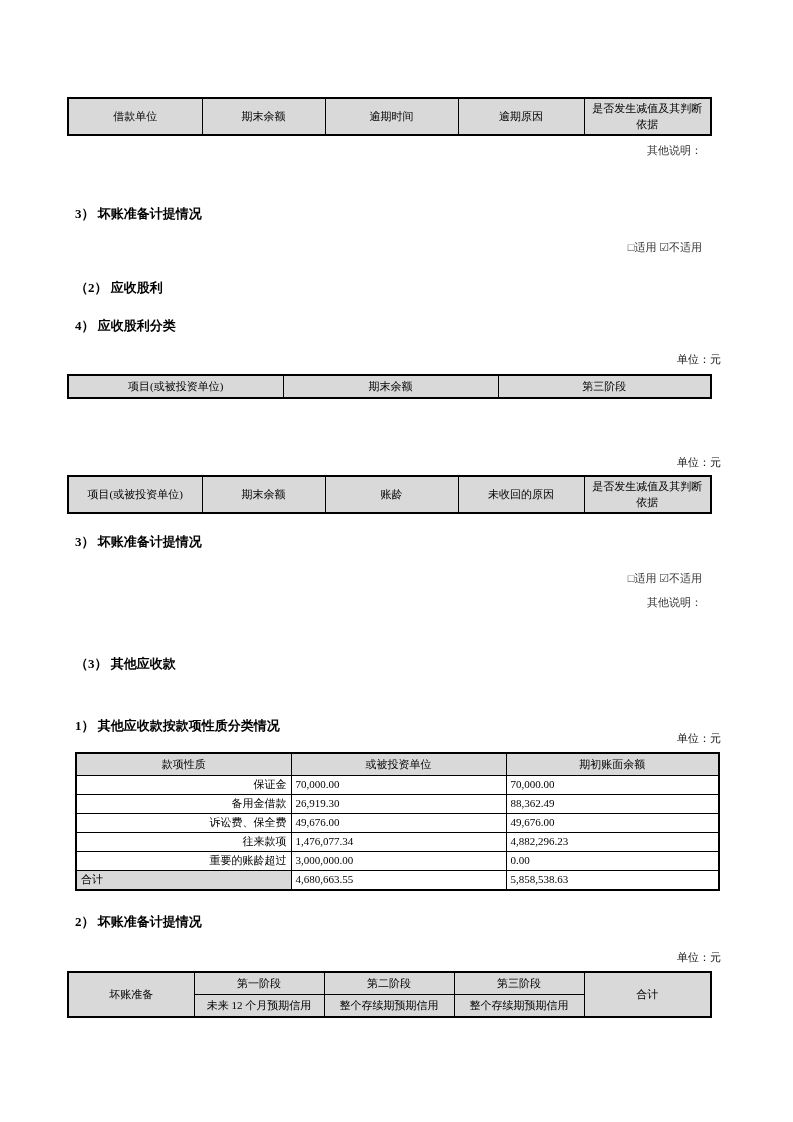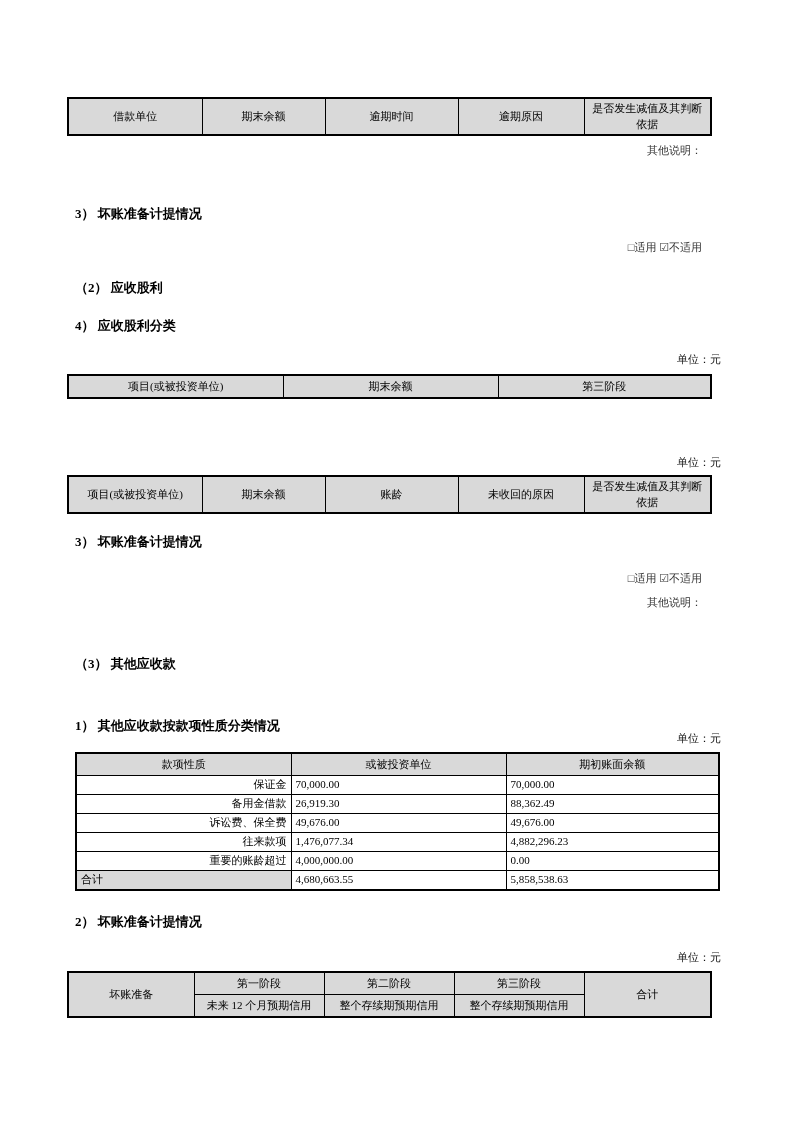--- a/index.html
+++ b/index.html
@@ -166,21 +166,21 @@
       <td class="num">49,676.00</td>
       <td class="num">49,676.00</td>
     </tr>
     <tr>
       <td class="name">往来款项</td>
       <td class="num">1,476,077.34</td>
       <td class="num">4,882,296.23</td>
     </tr>
     <tr>
       <td class="name">重要的账龄超过</td>
-      <td class="num">4,000,000.00</td>
+      <td class="num">3,000,000.00</td>
       <td class="num">0.00</td>
     </tr>
     <tr>
       <td class="total-name">合计</td>
       <td class="num">4,680,663.55</td>
       <td class="num">5,858,538.63</td>
     </tr>
   </tbody>
     </table>
 

